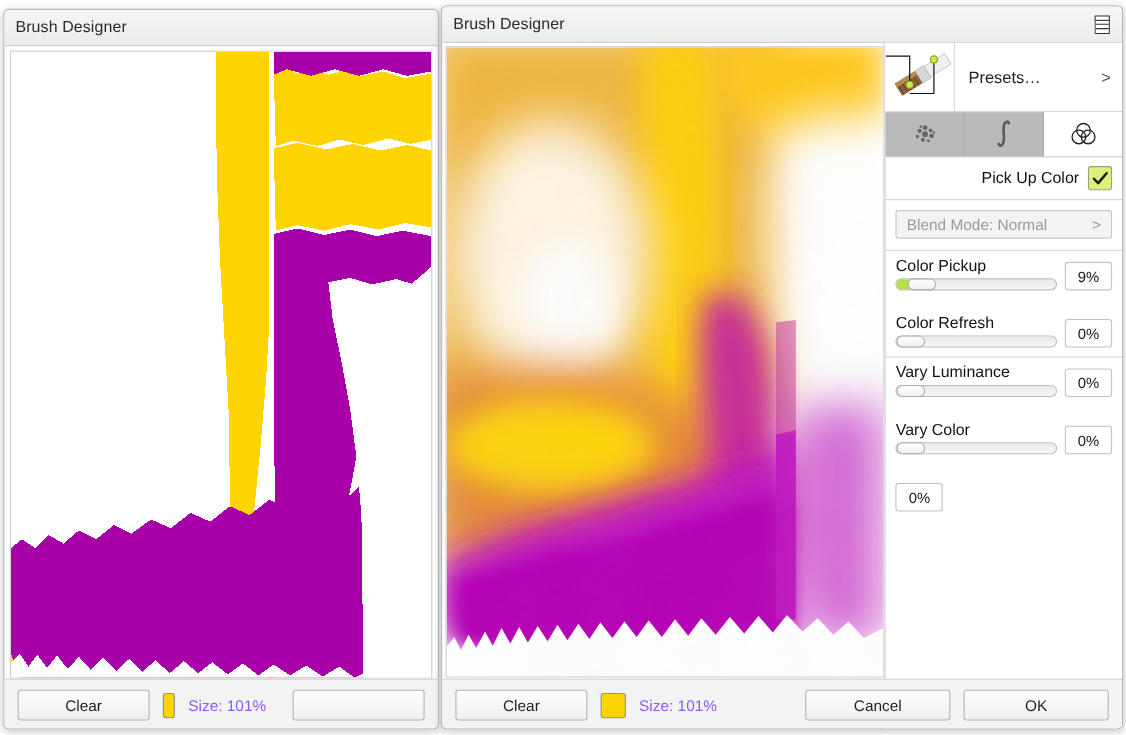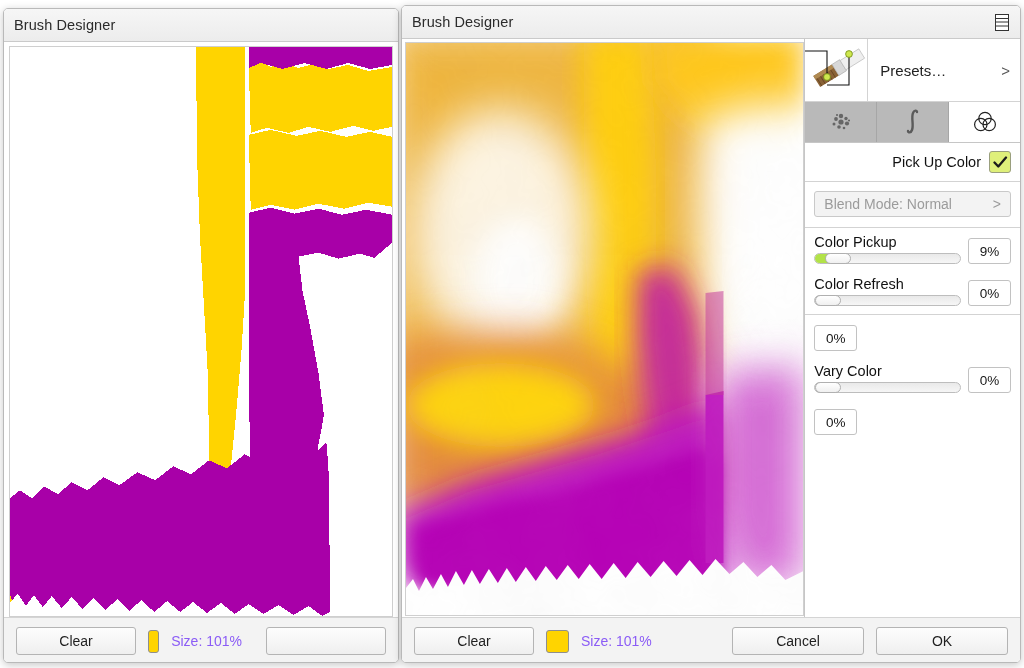--- a/index.html
+++ b/index.html
@@ -139,21 +139,21 @@
     background:#f3f3f3;border:1px solid #c9c9c9;border-radius:3px;
     display:flex;align-items:center;
     padding:0 9px;box-sizing:border-box;
     font-size:14px;color:#9b9b9b;cursor:default;
   }
   .blend-btn .spacer{flex:1;}
 
   .slider-sect{padding:6px 9px 8px 9px;border-bottom:1px solid #d3d3d3;}
   .slider-sect.last{border-bottom:none;}
   .slider-row{
-    display:flex;align-items:flex-start;gap:7px;margin-bottom:12px;
+    display:flex;align-items:flex-start;gap:7px;margin-bottom:22px;
   }
   .slider-row:last-child{margin-bottom:0;}
   .slider-main{flex:1;min-width:0;}
   .slider-name{
     font-size:14.5px;color:#111;line-height:17px;margin-bottom:2px;
     white-space:nowrap;
   }
   .track{
     position:relative;height:11px;border-radius:6px;
     background:linear-gradient(#e9e9e9,#f6f6f6);
@@ -466,20 +466,26 @@
                 <div class="thumb" style="left:0px"></div>
               </div>
             </div>
             <div class="valbox">0%</div>
           </div>
         </div>
 
         <div class="slider-sect last">
 
           <div class="slider-row">
+            <div class="slider-main">
+              <div class="slider-name">Vary Luminance</div>
+              <div class="track">
+                <div class="thumb" style="left:0px"></div>
+              </div>
+            </div>
             <div class="valbox">0%</div>
           </div>
 
           <div class="slider-row">
             <div class="slider-main">
               <div class="slider-name">Vary Color</div>
               <div class="track">
                 <div class="thumb" style="left:0px"></div>
               </div>
             </div>

